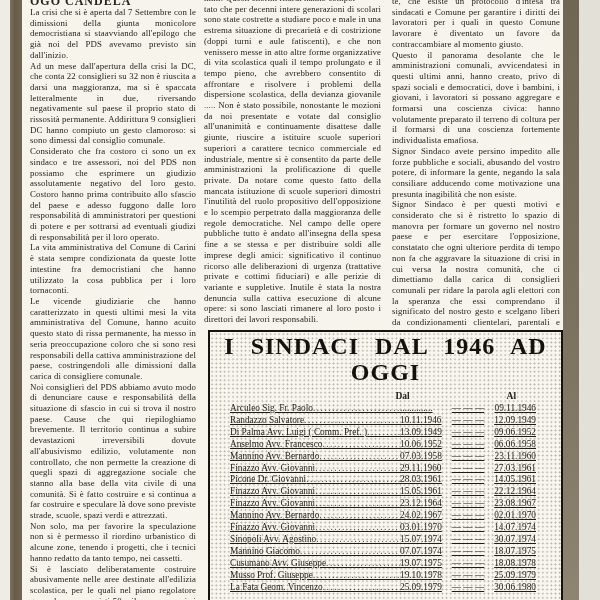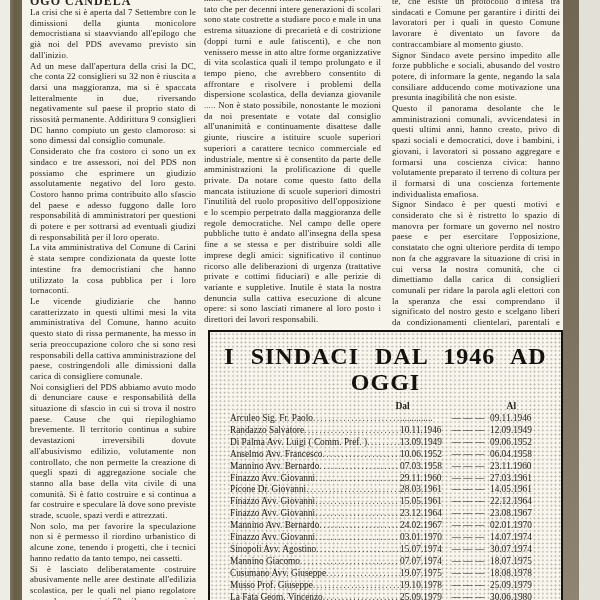--- a/index.html
+++ b/index.html
@@ -29,37 +29,37 @@
 
   
   .sindaci-box{
     position:absolute;left:208px;top:330px;width:355px;height:272px;
     box-sizing:border-box;border:2px solid #15130f;overflow:hidden;
     background-color:#f8f6ee;
     background-image:radial-gradient(circle,#b3b0a2 0.7px, rgba(0,0,0,0) 1.1px);
     background-size:4.2px 4.2px;
   }
   .sindaci-title{
-    margin-top:11px;text-align:center;font-weight:bold;font-size:24px;line-height:26px;
+    margin-top:1px;text-align:center;font-weight:bold;font-size:24px;line-height:26px;
     letter-spacing:1px;word-spacing:9px;color:#14120e;
   }
   .sindaci-head{display:flex;padding:6px 14px 1px 20px;font-weight:bold;font-size:9.5px;gap:16px;}
   .sindaci-head .h-spacer{width:170px;}
   .sindaci-head .h-dal{width:46px;}
   .sindaci-head .h-gap{width:44px;}
   .sindaci-head .h-al{width:46px;}
   .sindaci-rows{padding:1px 14px 0 20px;}
   .t-row{display:flex;align-items:baseline;font-size:9.3px;line-height:11.9px;
-    color:#1f1d18;white-space:nowrap;}
+    color:#1f1d18;white-space:nowrap;text-decoration:underline;}
   .t-name{width:170px;display:flex;overflow:hidden;}
   .t-name .dots{flex:1;overflow:hidden;letter-spacing:1.5px;color:#3a382f;}
   .t-name .dots::after{content:"..........................................................";}
   .t-dal{width:46px;}
   .t-dash{width:44px;text-align:center;color:#23211b;}
-  .t-al{width:46px;}
+  .t-al{width:46px;text-align:right;}
 </style>
 </head>
 <body>
 
 <div class="margin-left"></div>
 <div class="strip-left"></div>
 
 <div class="col col1">
   <div class="col-header-frag">OGO CANDELA</div>
   <div>
@@ -80,22 +80,22 @@
 
   <p>mini! Questi enormi ritardi hanno compor-</p>
       <p>tato che per decenni intere generazioni di scolari sono state costrette a studiare poco e male in una estrema situazione di precarietà e di costrizione (doppi turni e aule fatiscenti), e che non venissero messe in atto altre forme organizzative di vita scolastica quali il tempo prolungato e il tempo pieno, che avrebbero consentito di affrontare e risolvere i problemi della dispersione scolastica, della devianza giovanile ..... Non è stato possibile, nonostante le mozioni da noi presentate e votate dal consiglio all'unanimità e continuamente disattese dalle giunte, riuscire a istituire scuole superiori superiori a carattere tecnico commerciale ed industriale, mentre si è consentito da parte delle amministrazioni la prolificazione di quelle private. Da notare come questo fatto della mancata istituzione di scuole superiori dimostri l'inutilità del ruolo propositivo dell'opposizione e lo scempio perpetrato dalla maggioranza delle regole democratiche. Nel campo delle opere pubbliche tutto è andato all'insegna della spesa fine a se stessa e per distribuire soldi alle imprese degli amici: significativo il continuo ricorso alle deliberazioni di urgenza (trattative private e cottimi fiduciari) e alle perizie di variante e suppletive. Inutile è stata la nostra denuncia sulla cattiva esecuzione di alcune opere: si sono lasciati rimanere al loro posto i direttori dei lavori responsabili.</p>
     </div>
 </div>
 
 <div class="col col3">
   <div>
 
   <p>te, che esiste un protocollo d'intesa tra sindacati e Comune per garantire i diritti dei lavoratori per i quali in questo Comune lavorare è diventato un favore da contraccambiare al momento giusto.</p>
+      <p>Questo il panorama desolante che le amministrazioni comunali, avvicendatesi in questi ultimi anni, hanno creato, privo di spazi sociali e democratici, dove i bambini, i giovani, i lavoratori si possano aggregare e formarsi una coscienza civica: hanno volutamente preparato il terreno di coltura per il formarsi di una coscienza fortemente individualista emafiosa.</p>
       <p>Signor Sindaco avete persino impedito alle forze pubbliche e sociali, abusando del vostro potere, di informare la gente, negando la sala consiliare adducendo come motivazione una presunta inagibilità che non esiste.</p>
-      <p>Questo il panorama desolante che le amministrazioni comunali, avvicendatesi in questi ultimi anni, hanno creato, privo di spazi sociali e democratici, dove i bambini, i giovani, i lavoratori si possano aggregare e formarsi una coscienza civica: hanno volutamente preparato il terreno di coltura per il formarsi di una coscienza fortemente individualista emafiosa.</p>
       <p>Signor Sindaco è per questi motivi e considerato che si è ristretto lo spazio di manovra per formare un governo nel nostro paese e per esercitare l'opposizione, constatato che ogni ulteriore perdita di tempo non fa che aggravare la situazione di crisi in cui versa la nostra comunità, che ci dimettiamo dalla carica di consiglieri comunali per ridare la parola agli elettori con la speranza che essi comprendano il significato del nostro gesto e scelgano liberi da condizionamenti clientelari, parentali e particolari e nell'esclusivo interesse della collettività a cui appartengono.</p>
     </div>
 </div>
 
 <div class="sindaci-box">
   <div class="sindaci-title">I SINDACI DAL 1946 AD OGGI</div>
   <div class="sindaci-head">
     <span class="h-spacer"></span>
     <span class="h-dal">Dal</span>
     <span class="h-gap"></span>
@@ -133,21 +133,21 @@
         <span class="t-al">09.06.1952</span>
       </div>
 
       <div class="t-row">
         <span class="t-name">
           <span class="nm">Anselmo Avv. Francesco</span>
           <span class="dots"></span>
         </span>
         <span class="t-dal">10.06.1952</span>
         <span class="t-dash">— — —</span>
-        <span class="t-al">06.04.1958</span>
+        <span class="t-al">06.06.1958</span>
       </div>
 
       <div class="t-row">
         <span class="t-name">
           <span class="nm">Mannino Avv. Bernardo</span>
           <span class="dots"></span>
         </span>
         <span class="t-dal">07.03.1958</span>
         <span class="t-dash">— — —</span>
         <span class="t-al">23.11.1960</span>

